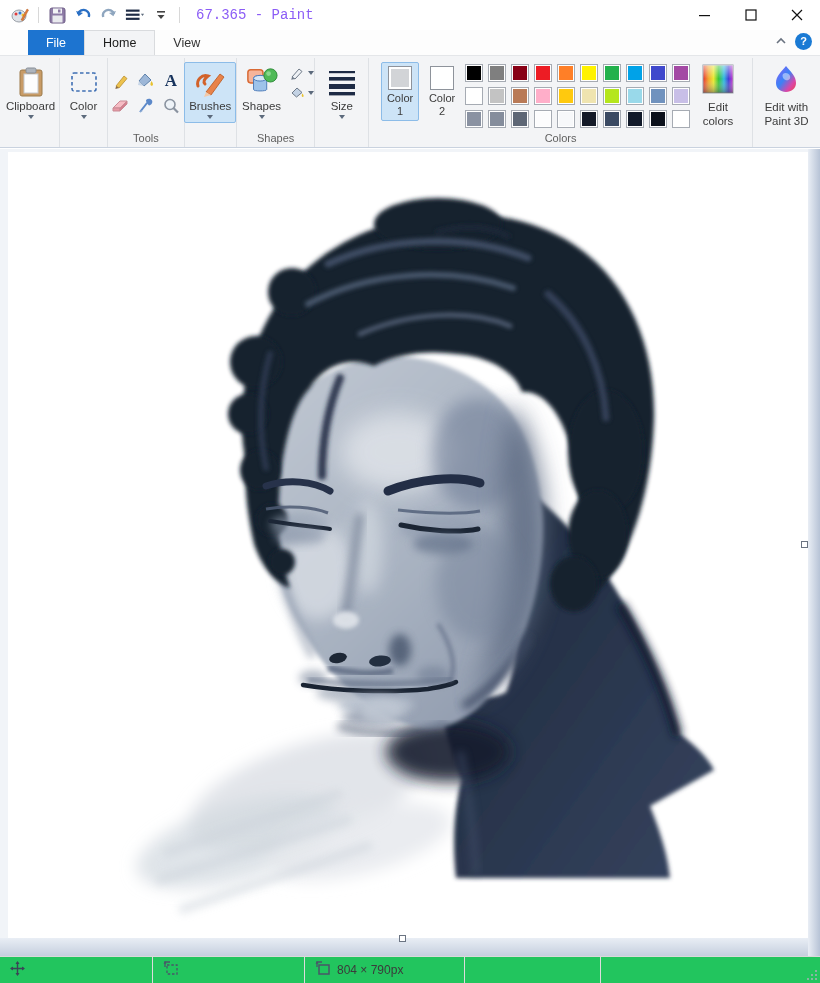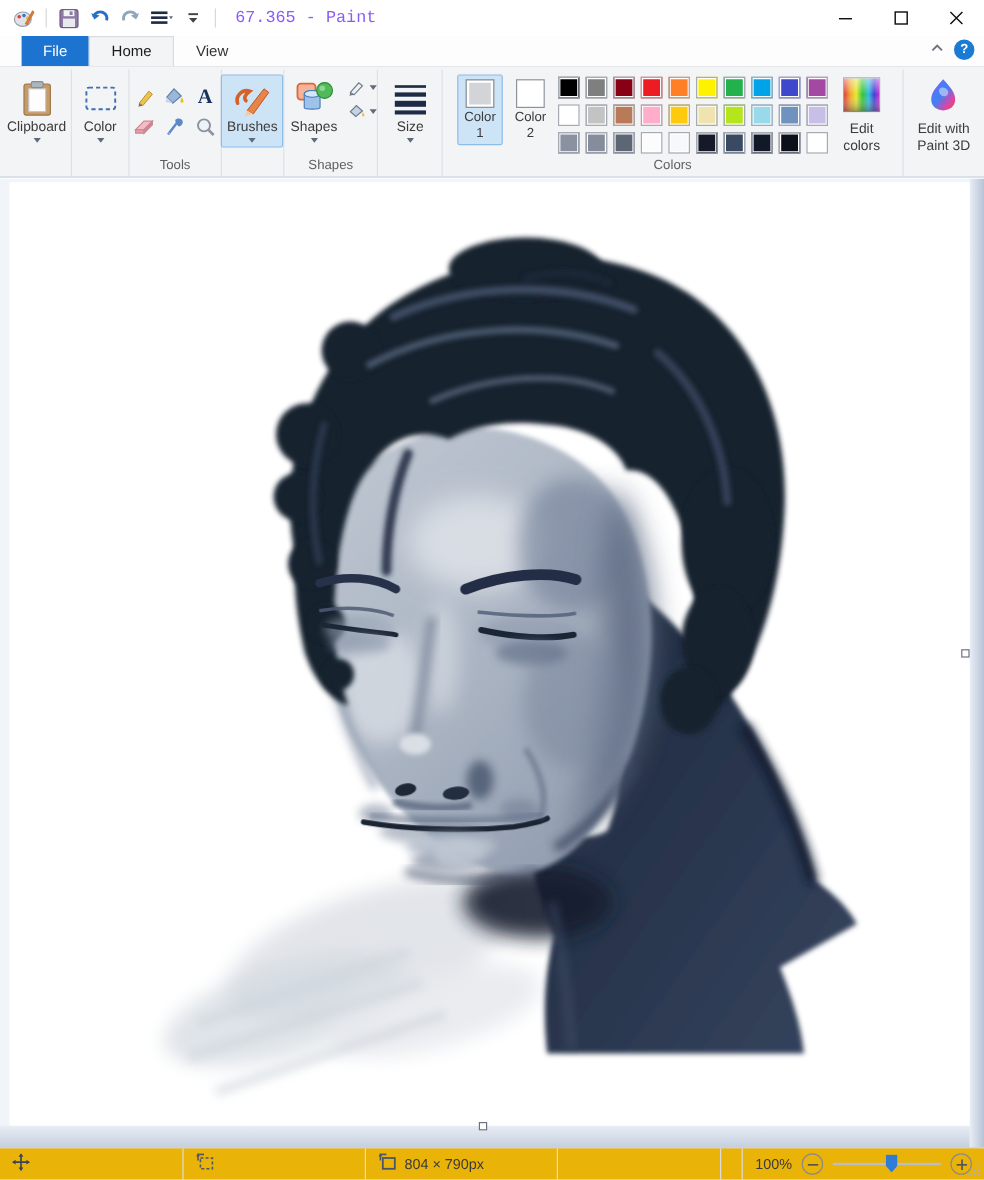--- a/index.html
+++ b/index.html
@@ -13,21 +13,21 @@
   .qat { display:flex; align-items:center; gap:6px; padding-left:10px; }
   .qat .sep { width:1px; height:16px; background:#d8d8d8; margin:0 2px; }
   .qat-btn { width:20px; height:20px; display:flex; align-items:center; justify-content:center; }
   .title-text { font-size:14px; color:#8b5cf6; margin-left:8px;font-family:Liberation Mono, monospace; }
   .win-controls { position:absolute; right:0; top:0; height:30px; display:flex; }
   .win-btn { width:46px; height:30px; display:flex; align-items:center; justify-content:center; }
 
   
   .tabrow { position:absolute; left:0; top:30px; width:820px; height:26px;
     background:#fdfdfd; border-bottom:1px solid #e4e6e9; }
-  .tabs { display:flex; height:100%; padding-left:18px; }
+  .tabs { display:flex; height:100%; padding-left:18px;margin-left:10px; }
   .tab { height:100%; display:flex; align-items:center; justify-content:center;
     font-size:12.5px; padding:0 18px; color:#333; cursor:default; }
   .tab.file { background:#1d74d0; color:#fff; width:56px; padding:0; }
   .tab.active { background:#f3f4f6; border:1px solid #d9dbde; border-bottom:none; color:#1a1a1a; }
   .tab-right { position:absolute; right:8px; top:2px; display:flex; align-items:center; gap:8px; }
   .help-circle { width:17px; height:17px; border-radius:50%; background:#1a7ad4; color:#fff;
     font-size:11px; font-weight:bold; display:flex; align-items:center; justify-content:center; }
 
   
   .ribbon { position:absolute; left:0; top:56px; width:820px; height:92px;
@@ -63,21 +63,21 @@
   .workspace { position:absolute; left:0; top:149px; width:820px; height:807px; background:#f1f4f8; }
   .canvas { position:absolute; left:8px; top:3px; width:800px; height:786px; background:#ffffff; }
   .strip-right { position:absolute; left:808px; top:0; width:12px; height:807px;
     background:linear-gradient(to right,#e9eef5,#b7c3d6); }
   .strip-bottom { position:absolute; left:0; top:789px; width:808px; height:18px;
     background:linear-gradient(to bottom,#e9eef5,#c5cfde); }
   .handle { position:absolute; width:7px; height:7px; background:#fff; border:1px solid #6b7482; }
 
   
   .statusbar { position:absolute; left:0; top:956px; width:820px; height:27px;
-    background:#eab308; border-top:1px solid #d9d9d9; display:flex; align-items:center; font-size:12px; color:#3b3b3b; }
+    background:#22c55e; border-top:1px solid #d9d9d9; display:flex; align-items:center; font-size:12px; color:#3b3b3b; }
   .sb-sec { height:100%; display:flex; align-items:center; gap:6px; padding-left:10px;
     border-right:1px solid #dcdcdc; }
   .sb-zoom { margin-left:auto; height:100%; display:flex; align-items:center; gap:8px;
     border-left:1px solid #dcdcdc; padding:0 10px; }
   .zoom-circle { width:18px; height:18px; border-radius:50%; border:1px solid #8a8a8a;
     display:flex; align-items:center; justify-content:center; color:#555; }
   .slider { position:relative; width:90px; height:16px; }
   .slider .track { position:absolute; left:0; right:0; top:7px; height:2px; background:#b9bfc8; }
   .slider .thumb { position:absolute; left:44px; top:0; width:10px; height:15px; background:#2f7bd6;
     clip-path:polygon(0 0,100% 0,100% 62%,50% 100%,0 62%); }
@@ -544,38 +544,20 @@
       <span>
         <svg width="16" height="15" viewBox="0 0 16 15">
             <rect x="4" y="4" width="10" height="9" fill="none" stroke="#4a5668" stroke-width="1.5"></rect>
             <path d="M2 6 L2 1 L7 1" fill="none" stroke="#4a5668" stroke-width="1.3"></path>
             <path d="M2 0 L0.5 2.8 L3.5 2.8 Z" fill="#4a5668"></path>
           </svg>
       </span>
       <span>804 × 790px</span>
     </div>
     <div class="sb-sec" style="width:136px;"></div>
-    <div class="sb-zoom">
-      <span>100%</span>
-      <span class="zoom-circle">
-        <svg width="9" height="9" viewBox="0 0 9 9">
-            <rect x="0" y="4" width="9" height="1.4" fill="#555"></rect>
-          </svg>
-      </span>
-      <span class="slider">
-        <span class="track"></span>
-        <span class="thumb"></span>
-      </span>
-      <span class="zoom-circle">
-        <svg width="9" height="9" viewBox="0 0 9 9">
-            <rect x="0" y="4" width="9" height="1.4" fill="#555"></rect>
-            <rect x="4" y="0" width="1.4" height="9" fill="#555"></rect>
-          </svg>
-      </span>
-    </div>
     <span class="grip">
       <svg width="12" height="12" viewBox="0 0 12 12">
           <circle cx="10" cy="2" r="1" fill="#aab0b8"></circle>
           <circle cx="10" cy="6" r="1" fill="#aab0b8"></circle>
           <circle cx="6" cy="6" r="1" fill="#aab0b8"></circle>
           <circle cx="10" cy="10" r="1" fill="#aab0b8"></circle>
           <circle cx="6" cy="10" r="1" fill="#aab0b8"></circle>
           <circle cx="2" cy="10" r="1" fill="#aab0b8"></circle>
         </svg>
     </span>

